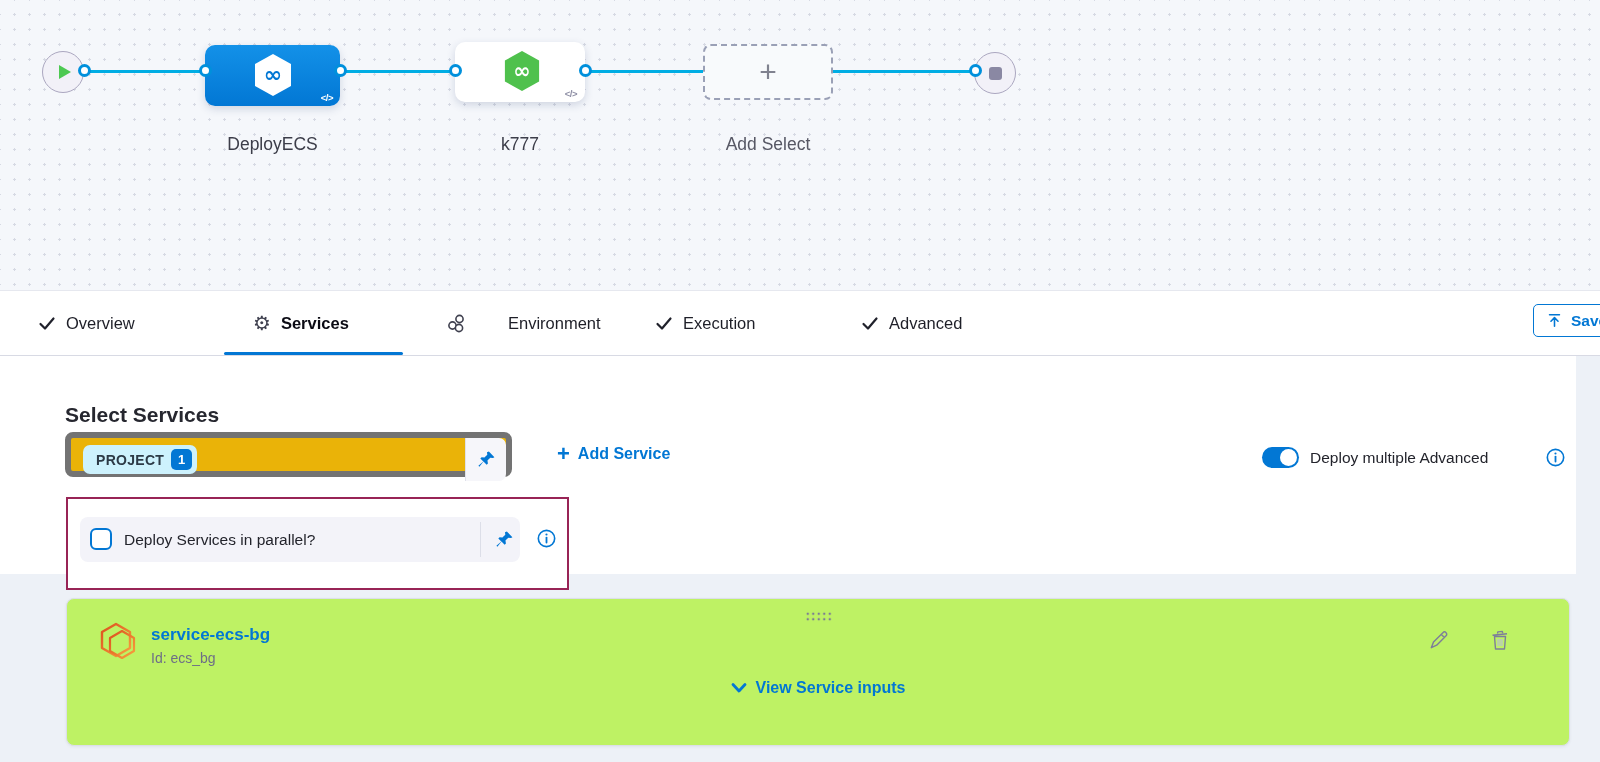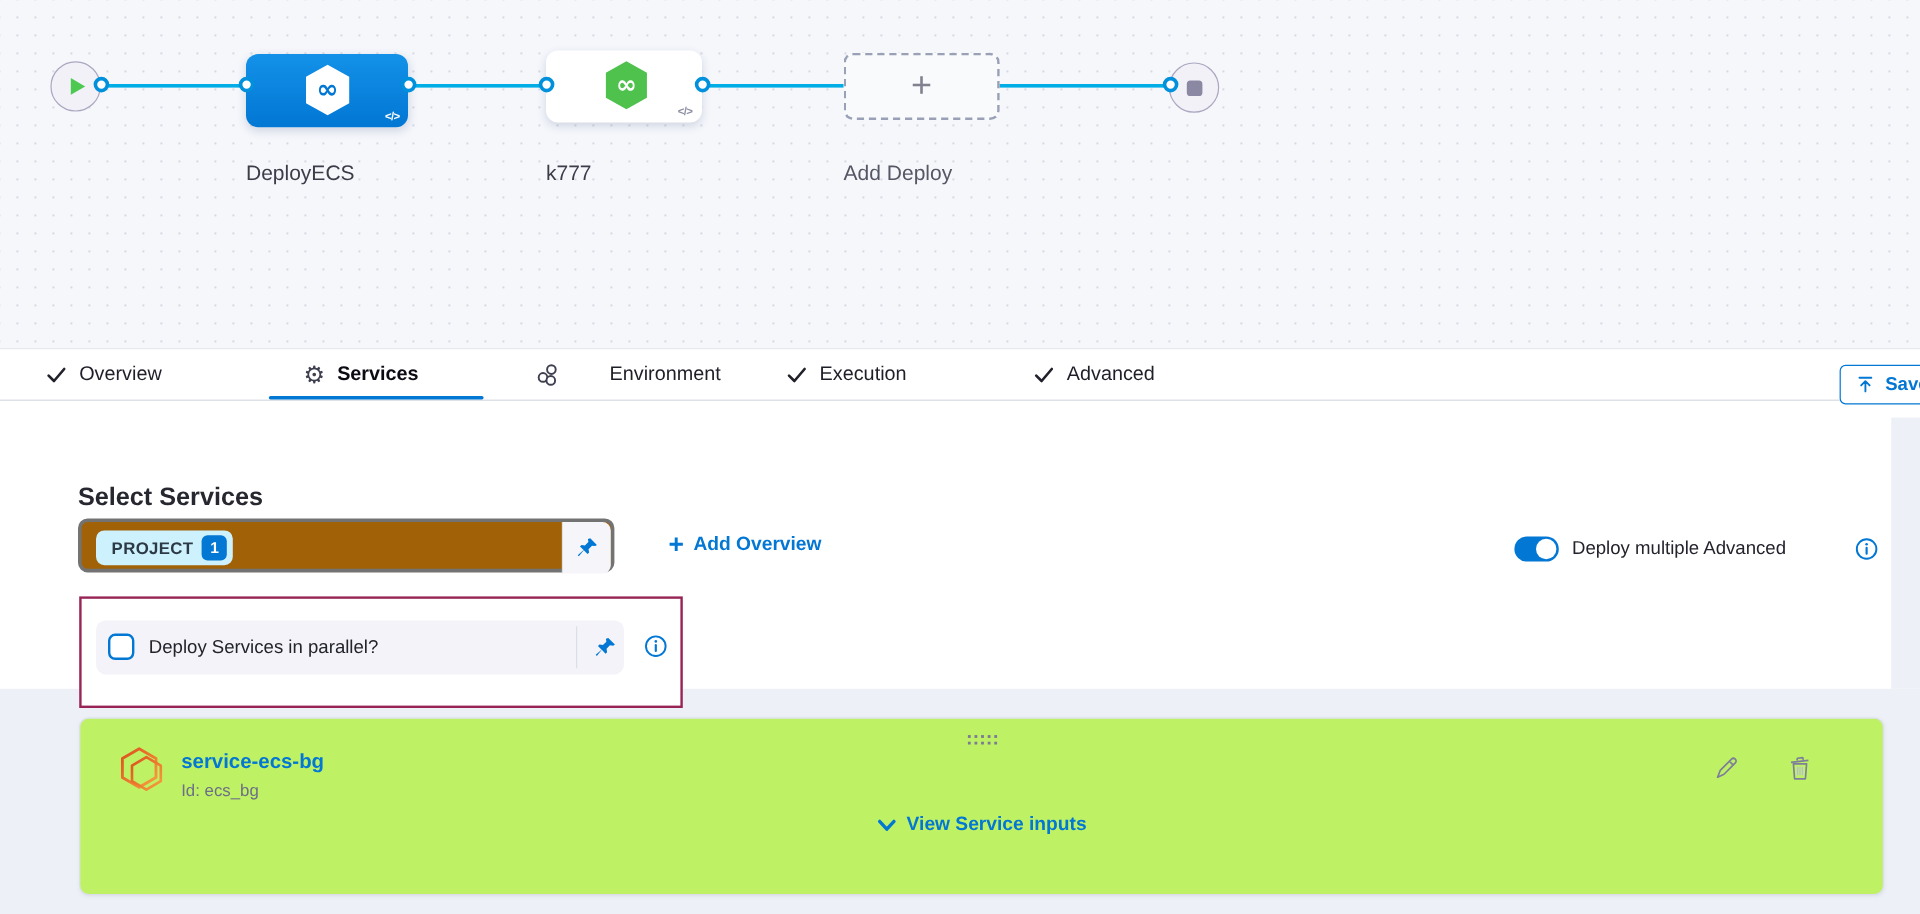--- a/index.html
+++ b/index.html
@@ -22,39 +22,39 @@
   .stage-node{border-radius:10px;z-index:2;box-shadow:0 3px 8px rgba(40,60,110,.18);}
   .node-blue{left:205px;top:45px;width:135px;height:61px;
     background:linear-gradient(180deg,#1391e8,#0277d4);}
   .node-white{left:455px;top:42px;width:130px;height:60px;background:#fff;}
   .code-badge{font-size:9.5px;font-weight:bold;letter-spacing:-.5px;}
   .node-blue .code-badge{color:#fff;right:7px;bottom:3px;}
   .node-white .code-badge{color:#8e8fa5;right:8px;bottom:3px;}
   .add-stage{left:703px;top:44px;width:130px;height:56px;border:2.5px dashed #9aa0b6;border-radius:8px;
     background:#f8fafc;z-index:2;display:flex;align-items:center;justify-content:center;
     font-size:30px;font-weight:300;color:#80828f;box-sizing:border-box;}
-  .stage-label{top:134px;height:22px;font-size:17.5px;color:#3c3d49;}
+  .stage-label{top:134px;height:22px;text-align:center;font-size:17.5px;color:#3c3d49;}
 
   
-  .tabbar{left:0;top:290px;width:1600px;height:44px;background:#fff;
+  .tabbar{left:0;top:290px;width:1600px;height:66px;background:#fff;
     border-top:1px solid #e6e8ef;border-bottom:1px solid #d8dae4;box-sizing:border-box;z-index:4;}
   .tab{position:absolute;top:0;height:100%;display:flex;align-items:center;gap:10px;
     font-size:16.5px;font-weight:500;color:#1e1f28;cursor:pointer;}
   .tab.active{font-weight:700;color:#0b0b14;}
   .tab-underline{left:224px;bottom:0;width:179px;height:3.5px;background:#0277d4;border-radius:2px;}
   .gear{font-family:"DejaVu Sans",sans-serif;font-size:20px;color:#3f404f;line-height:1;}
   .save-btn{left:1533px;top:13px;height:33px;width:110px;background:#fff;border:1.5px solid #0277d4;
     border-radius:5px;color:#0277d4;font-size:15.5px;font-weight:700;display:flex;align-items:center;
     gap:8px;padding:0 12px;box-sizing:border-box;}
 
   
   .list-region{left:0;top:574px;width:1600px;height:188px;background:#edf1f7;}
   .right-gutter{left:1576px;top:348px;width:24px;height:226px;background:#edf1f7;}
   .section-label{left:65px;top:403px;font-size:21px;font-weight:600;color:#26272f;}
-  .svc-input{left:65px;top:432px;width:447px;height:45px;background:#a16207;border:3px solid #737373;
+  .svc-input{left:65px;top:432px;width:447px;height:45px;background:#eab308;border:6px solid #737373;
     border-radius:8px;box-sizing:border-box;}
   .chip{position:absolute;left:12px;top:7px;height:29px;background:#cdf2fd;border-radius:7px;
     display:flex;align-items:center;gap:7px;padding:0 5px 0 13px;}
   .chip-label{font-size:14px;font-weight:600;color:#2c3a46;letter-spacing:.3px;}
   .chip-badge{width:21px;height:21px;border-radius:5px;background:#0277d4;color:#fff;font-size:13px;
     font-weight:700;display:flex;align-items:center;justify-content:center;}
   .pin-zone{position:absolute;right:0;top:0;width:40px;height:43px;border-left:1px solid #dfe1ea;
     background:#f6f6fa;border-radius:0 7px 7px 0;display:flex;align-items:center;justify-content:center;}
   .add-service{left:557px;top:441px;display:flex;align-items:center;gap:8px;color:#0277d4;}
   .add-service .plus{font-size:22px;font-weight:700;line-height:26px;}
@@ -125,21 +125,21 @@
 
     <div class="abs port" style="left:77.5px;"></div>
     <div class="abs port" style="left:198.5px;"></div>
     <div class="abs port" style="left:333.5px;"></div>
     <div class="abs port" style="left:448.5px;"></div>
     <div class="abs port" style="left:578.5px;"></div>
     <div class="abs port" style="left:968.5px;"></div>
 
     <div class="abs stage-label" style="left:205px;width:135px;">DeployECS</div>
     <div class="abs stage-label" style="left:455px;width:130px;">k777</div>
-    <div class="abs stage-label" style="left:703px;width:130px;color:#565764;">Add Deploy</div>
+    <div class="abs stage-label" style="left:703px;width:130px;color:#565764;">Add Select</div>
   </div>
 
   <div class="abs tabbar">
     <div class="tab" style="left:38px;">
       <svg width="18" height="18" viewBox="0 0 18 18">
           <polyline points="2.5,10 7,14.5 15.5,4.5" fill="none" stroke="#20212b" stroke-width="2.2" stroke-linecap="round" stroke-linejoin="round"></polyline>
         </svg>
       <span>Overview</span>
     </div>
     <div class="tab active" style="left:253px;">
@@ -188,21 +188,21 @@
     </div>
     <div class="pin-zone">
       <svg class="info-icon" viewBox="0 0 24 24">
         <path d="M15 2 L22 9 L20.2 10.2 L16.8 9.8 L13.2 13.4 L13.8 17 L12.2 18.6 L8.2 14.6 L3 21 L1.8 19.8 L8 14.4 L4.2 10.6 L5.8 9 L9.4 9.6 L13 6 L12.6 2.8 Z" fill="#0277d4"></path>
       </svg>
     </div>
   </div>
 
   <div class="abs add-service">
     <span class="plus">+</span>
-    <span class="lbl">Add Overview</span>
+    <span class="lbl">Add Service</span>
   </div>
 
   <div class="abs toggle">
     <span class="knob"></span>
   </div>
   <div class="abs toggle-label">Deploy multiple Advanced</div>
   <svg class="abs info-icon" style="left:1546px;top:448px;" viewBox="0 0 20 20">
     <circle cx="10" cy="10" r="8.6" fill="none" stroke="#0277d4" stroke-width="1.7"></circle>
     <line x1="10" y1="9" x2="10" y2="14.2" stroke="#0277d4" stroke-width="1.9" stroke-linecap="round"></line>
     <circle cx="10" cy="5.8" r="1.15" fill="#0277d4"></circle>

